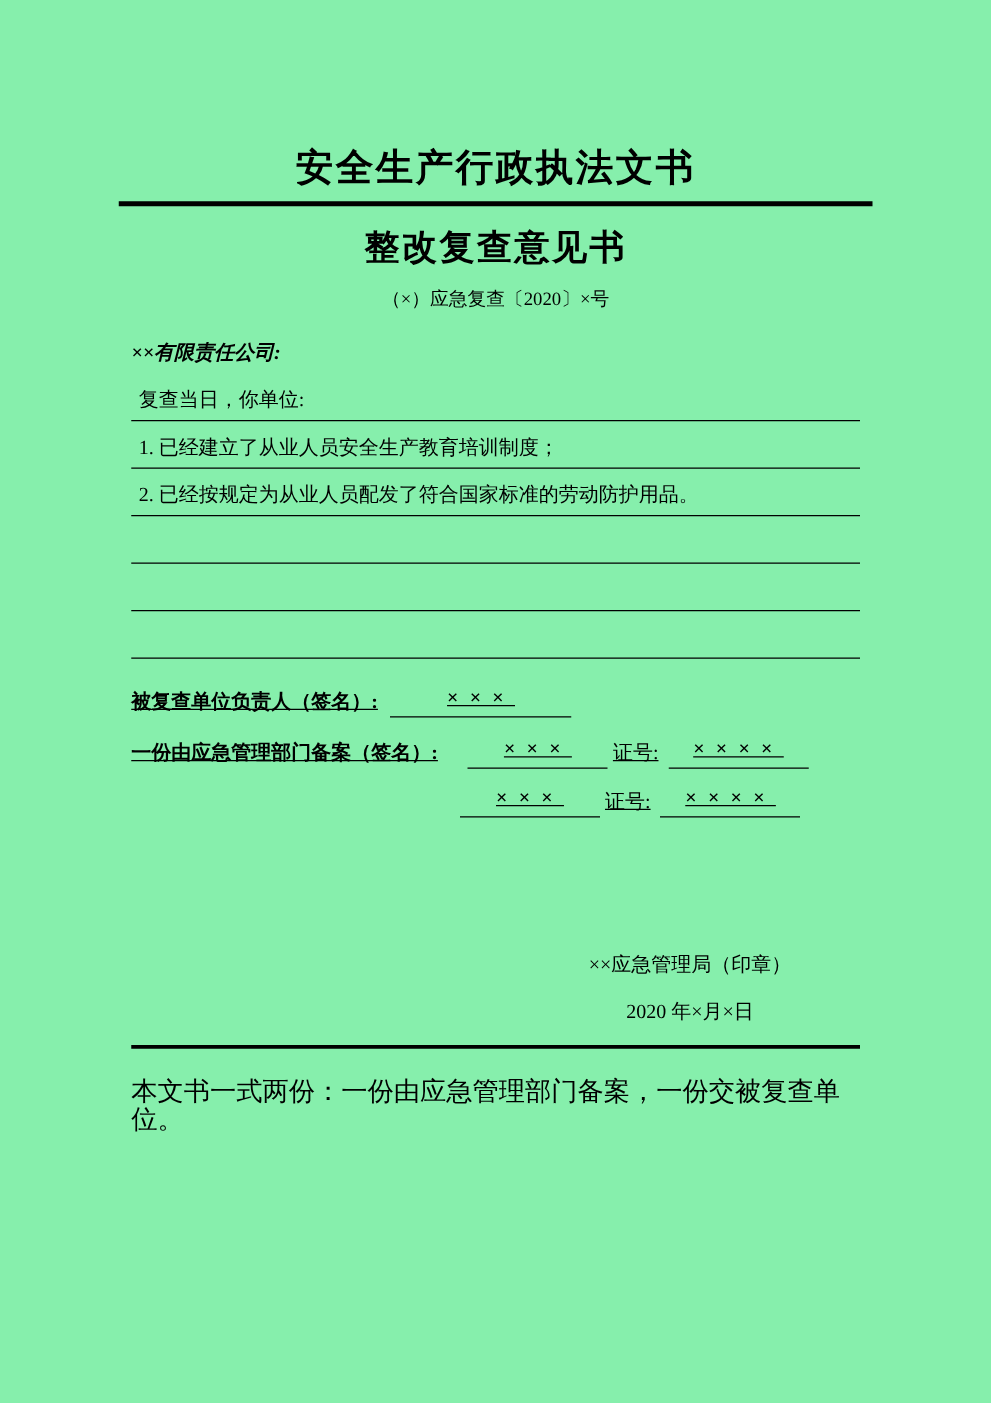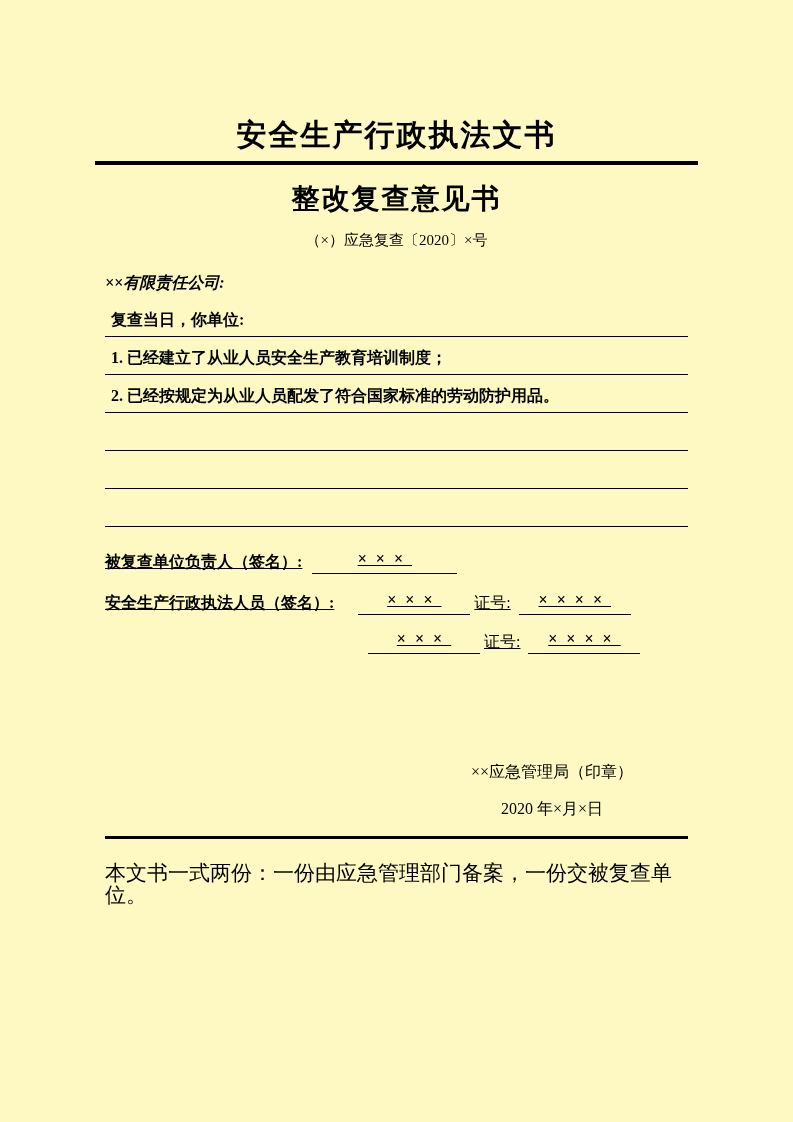--- a/index.html
+++ b/index.html
@@ -1,21 +1,21 @@
 <!DOCTYPE html>
 <html><head>
 <meta charset="utf-8">
 <style>
   * { margin: 0; padding: 0; box-sizing: border-box; }
   html, body { background: #9c9c9c; }
   .page {
     width: 793px;
     height: 1122px;
     margin: 0 auto;
-    background: #fef9c3;
+    background: #86efac;
     color: #000000;
     font-family: "Liberation Serif", "DejaVu Serif", serif;
     padding: 115px 105px 0 105px;
     position: relative;
     overflow: hidden;
   }
   .title {
     text-align: center;
     font-size: 30px;
     font-weight: bold;
@@ -61,21 +61,21 @@
     padding-bottom: 1px;
   }
   .lines { margin-top: 4px; }
   .line-row {
     height: 38px;
     border-bottom: 1px solid #000;
     display: flex;
     align-items: flex-end;
     padding: 0 4px 5px 6px;
     font-size: 16px;
-    font-weight: bold;
+    font-weight: normal;
   }
   .sig-row {
     display: flex;
     align-items: flex-end;
     font-size: 16px;
     line-height: 24px;
     text-decoration: underline;
   }
   .sig-row.first { margin-top: 20px; }
   .sig-row.second { margin-top: 14px; }
@@ -145,21 +145,21 @@
     <div class="line-row"></div>
     <div class="line-row"></div>
   </div>
 
   <div class="sig-row first">
     <span class="sig-label">被复查单位负责人（签名）:</span>
     <span class="sig-line w145">×××</span>
   </div>
 
   <div class="sig-row second">
-    <span class="sig-label">安全生产行政执法人员（签名）:</span>
+    <span class="sig-label">一份由应急管理部门备案（签名）:</span>
     <span class="sig-line w112 name-gap">×××</span>
     <span class="cert-label">证号:</span>
     <span class="sig-line w112 cert-gap">××××</span>
   </div>
 
   <div class="sig-row third">
     <span class="sig-line w112 indent-enforcer">×××</span>
     <span class="cert-label">证号:</span>
     <span class="sig-line w112 cert-gap">××××</span>
   </div>

